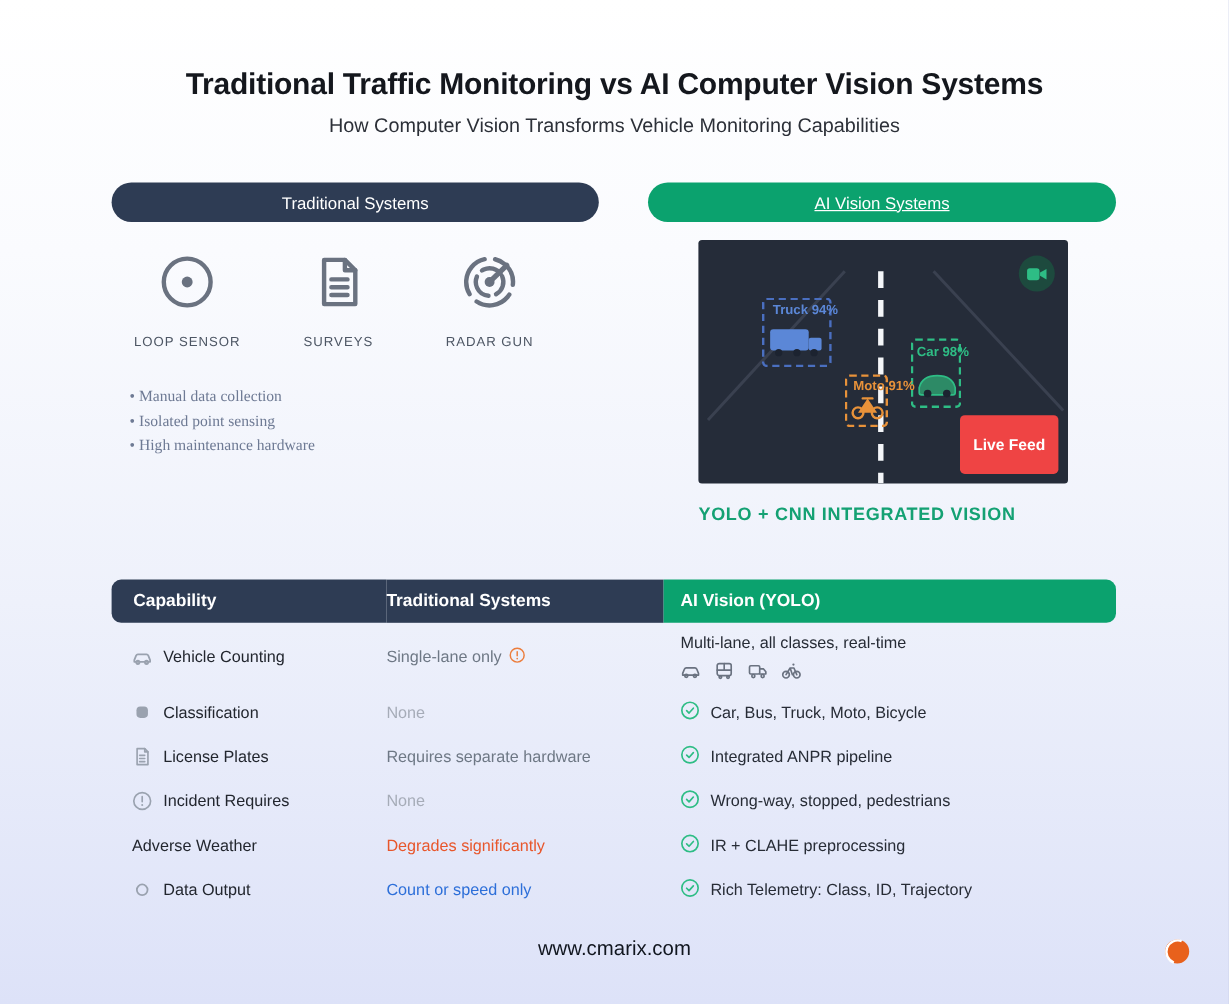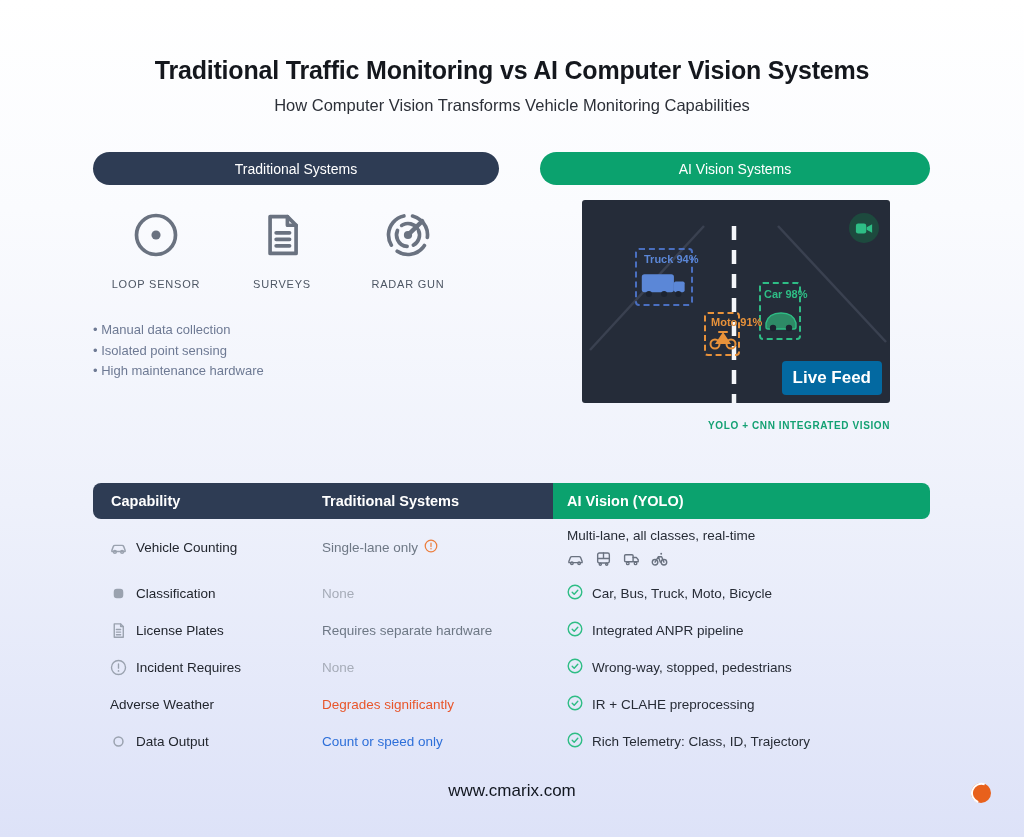--- a/index.html
+++ b/index.html
@@ -12,50 +12,50 @@
   
   .title { position:absolute; top:56px; left:0; width:100%; text-align:center;
     font-size:25px; font-weight:700; color:#14171d; letter-spacing:-0.2px; }
   .subtitle { position:absolute; top:96px; left:0; width:100%; text-align:center;
     font-size:16.5px; font-weight:400; color:#2c3038; }
   
   .pill { position:absolute; top:152px; height:33px; border-radius:17px;
     display:flex; align-items:center; justify-content:center;
     color:#fff; font-size:14px; font-weight:400; }
   .pill.navy { left:93px; width:406px; background:#2e3c54; }
-  .pill.green { left:540px; width:390px; background:#0ba26e; }
+  .pill.green { left:540px; width:390px; background:#0ba26e;text-decoration:underline; }
   
   .devices { position:absolute; left:93px; top:209px; width:380px; display:flex; }
   .device { width:126px; display:flex; flex-direction:column; align-items:center; }
   .device svg { width:52px; height:52px; }
   .device .dev-label { margin-top:13px; font-size:11px; color:#4d5664; letter-spacing:0.8px; }
-  .bullets { position:absolute; left:93px; top:320px; list-style:none; }
+  .bullets { position:absolute; left:108px; top:320px; list-style:none;font-family:Liberation Serif, serif; }
   .bullets li { font-size:13px; color:#6e7a94; line-height:20.5px; }
   .bullets li::before { content:"• "; }
   
   .feed { position:absolute; left:582px; top:200px; width:308px; height:203px;
     background:#252c39; border-radius:3px; overflow:hidden; }
   .feed .road { position:absolute; inset:0; width:100%; height:100%; }
   .det-box { position:absolute; border:2px dashed; border-radius:4px; }
   .det-label { position:absolute; font-size:11px; font-weight:700; white-space:nowrap; }
   .box-truck { left:53px; top:48px; width:58px; height:58px; border-color:#4a6fc0; }
   .box-truck .det-label { top:3px; left:7px; color:#5b87d7; }
   .box-truck svg { position:absolute; left:3px; bottom:4px; width:50px; height:30px; }
   .box-car { left:177px; top:82px; width:42px; height:58px; border-color:#2ebd85; }
   .box-car .det-label { top:4px; left:3px; color:#2ebd85; }
   .box-car svg { position:absolute; left:3px; bottom:5px; width:34px; height:26px; }
   .box-moto { left:122px; top:112px; width:36px; height:44px; border-color:#e8923a; }
   .box-moto .det-label { top:2px; left:5px; color:#e8923a; }
   .box-moto svg { position:absolute; left:3px; bottom:3px; width:28px; height:24px; }
   .cam-badge { position:absolute; top:13px; right:11px; width:30px; height:30px;
     border-radius:50%; background:#1d4a3e; display:flex; align-items:center; justify-content:center; }
-  .live-badge { position:absolute; right:8px; bottom:8px; background:#0369a1;
-    color:#fff; font-size:17px; font-weight:700; padding:7px 11px; border-radius:4px; }
-  .feed-caption { position:absolute; left:582px; top:420px; width:308px; text-align:right;
-    font-size:10px; font-weight:600; letter-spacing:0.6px; color:#14a173; }
+  .live-badge { position:absolute; right:8px; bottom:8px; background:#ef4444;
+    color:#fff; font-size:13px; font-weight:700; padding:17px 11px; border-radius:4px; }
+  .feed-caption { position:absolute; left:582px; top:420px; width:308px; text-align:left;
+    font-size:15px; font-weight:600; letter-spacing:0.6px; color:#14a173; }
   
   .tbl-header { position:absolute; left:93px; top:483px; width:925px; height:36px; display:flex; }
   .th { display:flex; align-items:center; color:#fff; font-size:14.5px; font-weight:700; }
   .th1 { width:229px; background:#2e3c54; border-radius:8px 0 0 8px; padding-left:18px; }
   .th2 { width:231px; background:#2e3c54; }
   .th3 { width:377px; background:#0ba26e; border-radius:0 8px 8px 0; padding-left:14px; }
   .tbl-body { position:absolute; left:93px; top:519px; width:837px; }
   .trow { display:flex; }
   .trow.tall { height:56px; } .trow.std { height:37px; }
   .c-cap { width:229px; display:flex; align-items:center; padding-left:17px; gap:9px;

